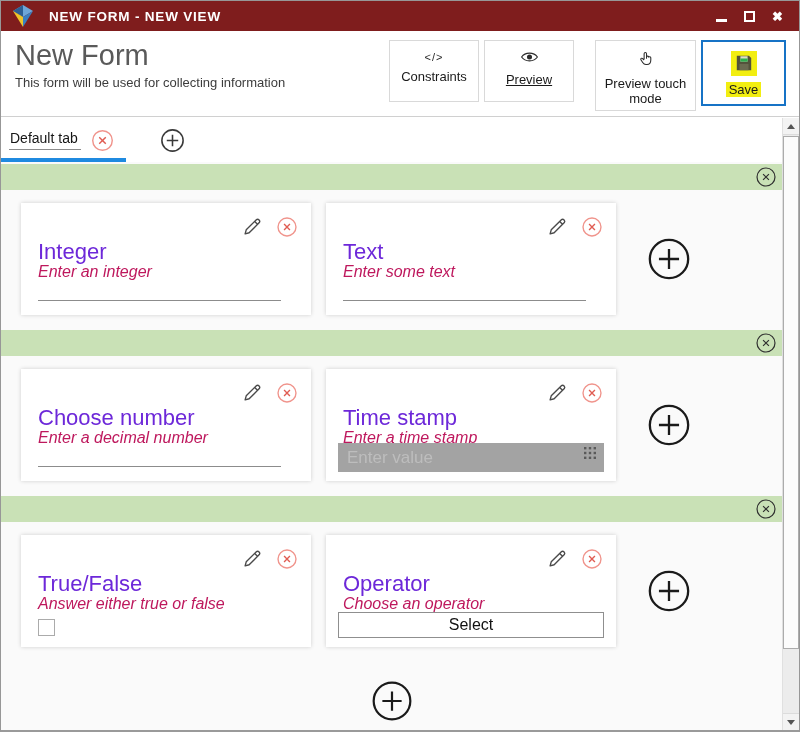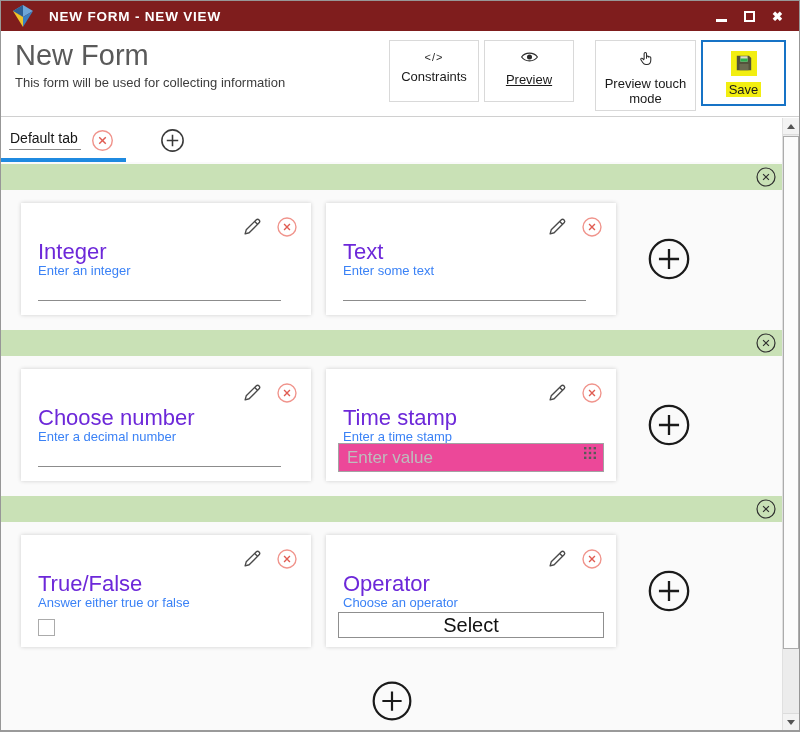--- a/index.html
+++ b/index.html
@@ -43,27 +43,27 @@
   
   .section-bar { height:26px; background:#c9e1b6; position:relative; }
   .first-bar { margin-top:2px; }
   .bar-close { position:absolute; right:5px; top:2px; display:flex; cursor:pointer; }
 
   .row { display:flex; align-items:center; padding:13px 0 15px 20px; }
   .card { position:relative; width:290px; height:112px; background:#ffffff; box-shadow:0 0 4px rgba(0,0,0,0.18); margin-right:15px; }
   .card-actions { position:absolute; top:13px; right:13px; display:flex; gap:13px; align-items:center; }
   .icon-btn { display:flex; cursor:pointer; }
   .card-title { position:absolute; left:17px; top:36px; font-size:22px; color:#6d28d9; }
-  .card-desc { position:absolute; left:17px; top:60px; font-size:13px; color:#3b82f6; }
+  .card-desc { position:absolute; left:17px; top:60px; font-size:16px; color:#be185d;font-style:italic; }
   .underline-input { position:absolute; left:17px; right:30px; bottom:14px; height:14px; border-bottom:1px solid #8c8c8c; cursor:text; }
-  .value-input { position:absolute; left:12px; right:12px; bottom:9px; height:29px; border:1px solid #a3a3a3; background:#ec4899; font-size:17px; color:#333333; padding:0 32px 0 8px; outline:none; }
+  .value-input { position:absolute; left:12px; right:12px; bottom:9px; height:29px; border:1px solid #a3a3a3; background:#a3a3a3; font-size:17px; color:#333333; padding:0 32px 0 8px; outline:none; }
   .value-input::placeholder { color:#bdbdbd; }
   .grid-icon { position:absolute; right:20px; bottom:18px; pointer-events:none; }
   .checkbox { position:absolute; left:17px; bottom:11px; width:17px; height:17px; border:1px solid #ababab; background:#ffffff; cursor:pointer; }
-  .select-btn { position:absolute; left:12px; right:12px; bottom:9px; height:26px; border:1px solid #8f8f8f; background:#ffffff; font-size:20px; color:#111111; display:flex; align-items:center; justify-content:center; cursor:pointer; }
+  .select-btn { position:absolute; left:12px; right:12px; bottom:9px; height:26px; border:1px solid #8f8f8f; background:#ffffff; font-size:16px; color:#111111; display:flex; align-items:center; justify-content:center; cursor:pointer; }
   .row-add { margin-left:15px; display:flex; cursor:pointer; }
   .bottom-add { display:flex; justify-content:center; padding-top:17px; }
   .bottom-add .icon-btn { cursor:pointer; }
 
   
   .scrollbar { position:absolute; top:0; right:0; width:17px; bottom:0; background:#ececec; border-left:1px solid #e0e0e0; }
   .scroll-btn { position:absolute; left:0; width:16px; height:17px; background:#f3f3f3; display:flex; align-items:center; justify-content:center; cursor:pointer; }
   .scroll-btn.up { top:0; border-bottom:1px solid #dcdcdc; }
   .scroll-btn.down { bottom:0; border-top:1px solid #dcdcdc; }
   .tri-up { width:0; height:0; border-left:4px solid transparent; border-right:4px solid transparent; border-bottom:5px solid #555555; }

